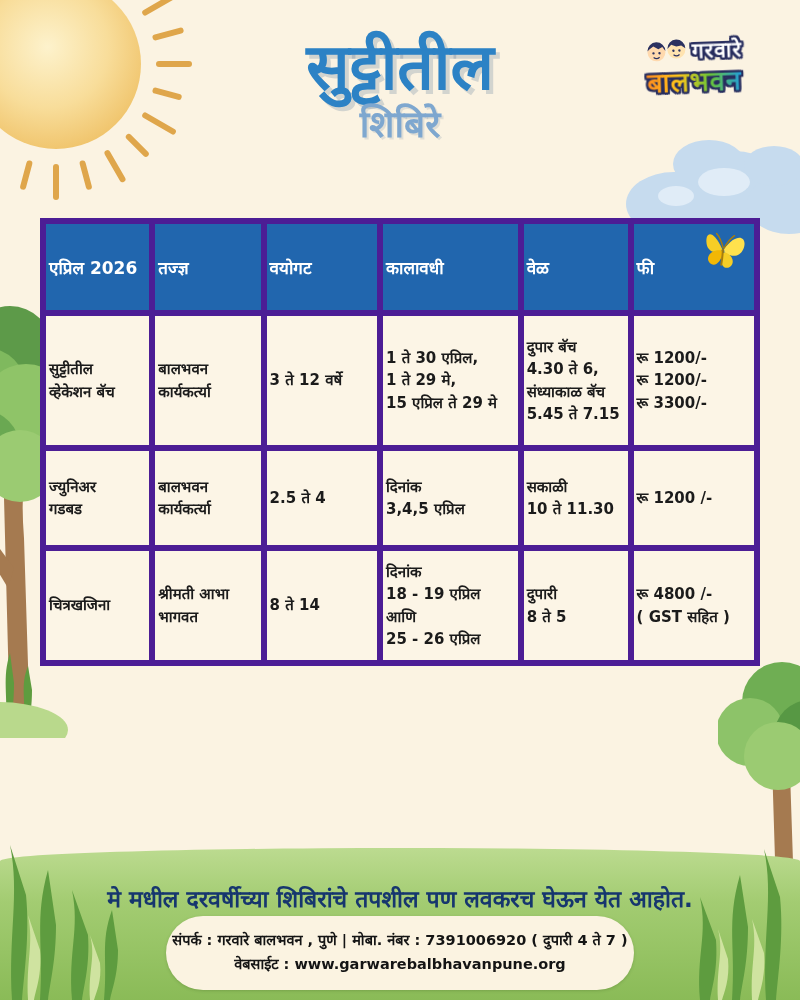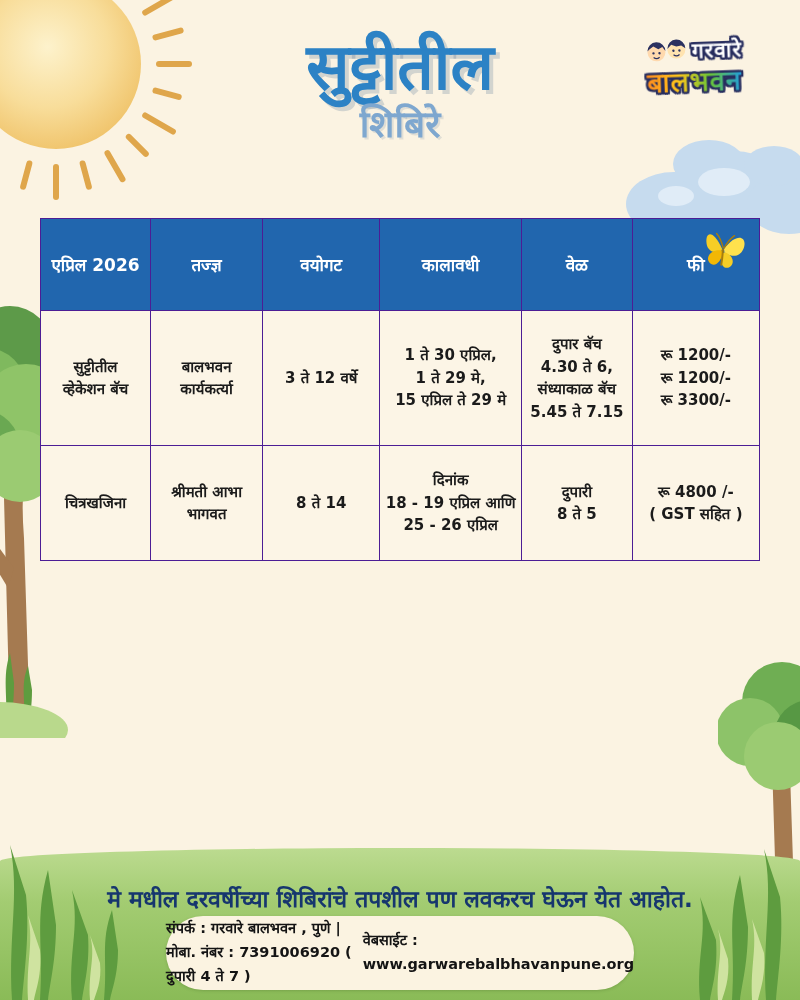--- a/index.html
+++ b/index.html
@@ -40,38 +40,38 @@
     text-shadow:4px 4px 0 rgba(30,70,120,0.18);
   }
   #title-sub { font-size:37px; font-weight:800; color:#7ea7cf; margin-top:-4px;
     text-shadow:2px 2px 0 rgba(30,70,120,0.12); }
   #subtitle-row { position:absolute; top:158px; left:0; width:800px; display:flex; justify-content:center; align-items:center; gap:10px; z-index:2; }
   #subtitle { font-size:26px; font-weight:800; color:#175e8e; }
   
   #table-wrap { position:absolute; left:40px; top:218px; width:720px; z-index:2; }
   table { width:100%; border-collapse:collapse; table-layout:fixed; }
   th, td {
-    border:1px solid #4c1d95; text-align:center; vertical-align:middle;
+    border:6px solid #4c1d95; text-align:left; vertical-align:middle;
     white-space:pre-line; padding:4px 3px;
   }
   th { background:#2166ae; color:#ffffff; font-size:17px; font-weight:700; height:92px; }
   td { background:#fcf5e6; color:#1b1b1b; font-size:15px; font-weight:600; line-height:1.5; }
   tr.r1 td { height:135px; }
   tr.r2 td { height:100px; }
   tr.r3 td { height:105px; }
   tr.r4 td { height:108px; }
   tr.r5 td { height:115px; }
   #butterfly-yellow { position:absolute; top:5px; right:12px; z-index:3; }
   
   #note { position:absolute; top:882px; left:0; width:800px; text-align:center;
     font-size:23px; font-weight:800; color:#16366e; z-index:3; }
   #contact-pill {
     position:absolute; top:916px; left:50%; transform:translateX(-50%);
     width:468px; height:74px; background:#fbf3e1; border-radius:38px;
-    display:flex; justify-content:center; align-items:center;
+    display:flex; flex-direction:column; justify-content:center; align-items:center;
     z-index:3; box-shadow:0 1px 3px rgba(60,90,30,0.25);
   }
   .contact-line { font-size:14.5px; font-weight:600; color:#141414; line-height:1.65; }
 </style>
 </head>
 <body>
 
 <div id="poster">
 
   <svg id="sun" class="deco" width="250" height="250" viewBox="0 0 250 250">
@@ -243,20 +243,32 @@
 1 ते 29 मे,
 15 एप्रिल ते 29 मे</td>
           <td>दुपार बॅच
 4.30 ते 6,
 संध्याकाळ बॅच
 5.45 ते 7.15</td>
           <td>रू 1200/-
 रू 1200/-
 रू 3300/-</td>
         </tr>
+        <tr class="r2">
+          <td>ज्युनिअर
+गडबड</td>
+          <td>बालभवन
+कार्यकर्त्या</td>
+          <td>2.5 ते 4</td>
+          <td>दिनांक
+3,4,5 एप्रिल</td>
+          <td>सकाळी
+10 ते 11.30</td>
+          <td>रू 1200 /-</td>
+        </tr>
         <tr class="r5">
           <td>चित्रखजिना</td>
           <td>श्रीमती आभा
 भागवत</td>
           <td>8 ते 14</td>
           <td>दिनांक
 18 - 19 एप्रिल आणि
 25 - 26 एप्रिल</td>
           <td>दुपारी
 8 ते 5</td>

